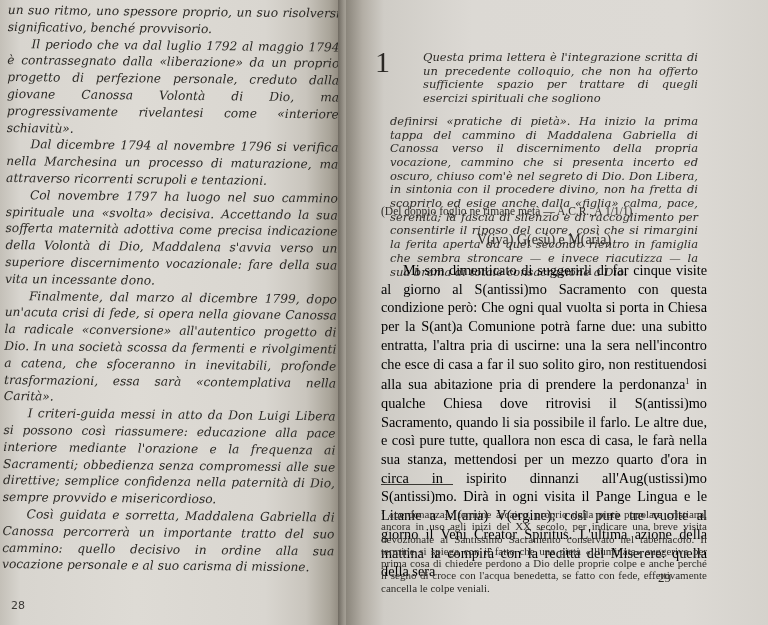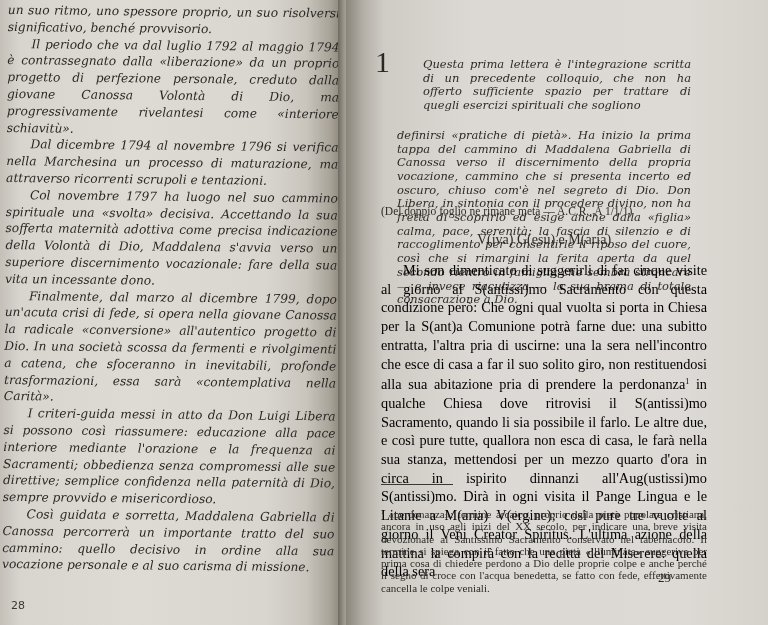--- a/index.html
+++ b/index.html
@@ -41,21 +41,21 @@
       font-family: "Liberation Serif", serif; font-size: 30px; color: #2a2824;
       line-height: 30px;
     }
     .intro {
       position: absolute; left: 381px; top: 42px; width: 326px;
       font-family: "DejaVu Serif", serif; font-style: italic;
       font-size: 11.5px; line-height: 13.7px; color: #2d2b27;
       text-align: justify;
     }
     .intro .indent-block { margin-left: 42px; }
-    .intro p { margin: 16px; }
+    .intro p { margin: 9px; }
     .source-note {
       position: absolute; left: 381px; top: 205px; width: 326px;
       text-align: left; font-family: "Liberation Serif", serif;
       font-size: 11.5px; color: #2d2b27;
     }
     .vgm {
       position: absolute; left: 381px; top: 232px; width: 326px;
       text-align: center; font-family: "Liberation Serif", serif;
       font-size: 14px; color: #2d2b27;
     }

